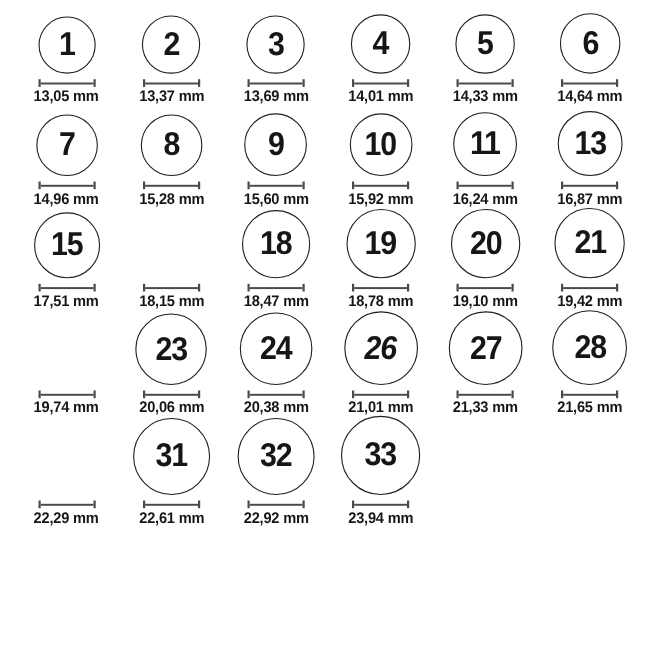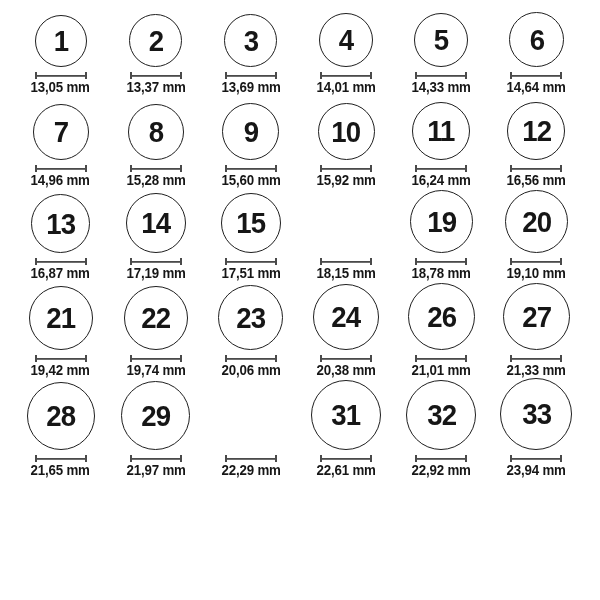--- a/index.html
+++ b/index.html
@@ -152,58 +152,51 @@
   </div>
 
   <div class="cell">
     <div class="circle" style="width: 58px; height: 58px;">
       <span class="num">11</span>
     </div>
     <div class="dimline"></div>
     <span class="lbl">16,24 mm</span>
   </div>
 
-  <div class="cell">
-    <div class="circle" style="width: 58px; height: 58px;">
-      <span class="num">12</span>
-    </div>
-    <div class="dimline"></div>
-    <span class="lbl">16,56 mm</span>
-  </div>
 
   <div class="cell">
     <div class="circle" style="width: 59px; height: 59px;">
       <span class="num">13</span>
     </div>
     <div class="dimline"></div>
     <span class="lbl">16,87 mm</span>
   </div>
 
-  <div class="cell">
-    <div class="circle" style="width: 60px; height: 60px;">
-      <span class="num">14</span>
-    </div>
-    <div class="dimline"></div>
-    <span class="lbl">17,19 mm</span>
-  </div>
 
   <div class="cell">
     <div class="circle" style="width: 60px; height: 60px;">
       <span class="num">15</span>
     </div>
     <div class="dimline"></div>
     <span class="lbl">17,51 mm</span>
   </div>
 
 
   <div class="cell">
     <div class="dimline"></div>
     <span class="lbl">18,15 mm</span>
   </div>
 
+  <div class="cell">
+    <div class="circle" style="width: 62px; height: 62px;">
+      <span class="num">18</span>
+    </div>
+    <div class="dimline"></div>
+    <span class="lbl">18,47 mm</span>
+  </div>
 
   <div class="cell">
     <div class="circle" style="width: 63px; height: 63px;">
       <span class="num">19</span>
     </div>
     <div class="dimline"></div>
     <span class="lbl">18,78 mm</span>
   </div>
 
   <div class="cell">
@@ -216,23 +209,20 @@
 
   <div class="cell">
     <div class="circle" style="width: 64px; height: 64px;">
       <span class="num">21</span>
     </div>
     <div class="dimline"></div>
     <span class="lbl">19,42 mm</span>
   </div>
 
   <div class="cell">
-    <div class="circle" style="width: 64px; height: 64px;">
-      <span class="num">22</span>
-    </div>
     <div class="dimline"></div>
     <span class="lbl">19,74 mm</span>
   </div>
 
   <div class="cell">
     <div class="circle" style="width: 65px; height: 65px;">
       <span class="num">23</span>
     </div>
     <div class="dimline"></div>
     <span class="lbl">20,06 mm</span>
@@ -241,21 +231,21 @@
   <div class="cell">
     <div class="circle" style="width: 66px; height: 66px; text-align: center;">
       <span class="num">24</span>
     </div>
     <div class="dimline"></div>
     <span class="lbl">20,38 mm</span>
   </div>
 
 
   <div class="cell">
-    <div class="circle" style="width: 67px; height: 67px;">
+    <div class="circle" style="width: 67px; height: 67px; font-style: italic;">
       <span class="num">26</span>
     </div>
     <div class="dimline"></div>
     <span class="lbl">21,01 mm</span>
   </div>
 
   <div class="cell">
     <div class="circle" style="width: 67px; height: 67px;">
       <span class="num">27</span>
     </div>
@@ -264,27 +254,20 @@
   </div>
 
   <div class="cell">
     <div class="circle" style="width: 68px; height: 68px;">
       <span class="num">28</span>
     </div>
     <div class="dimline"></div>
     <span class="lbl">21,65 mm</span>
   </div>
 
-  <div class="cell">
-    <div class="circle" style="width: 69px; height: 69px;">
-      <span class="num">29</span>
-    </div>
-    <div class="dimline"></div>
-    <span class="lbl">21,97 mm</span>
-  </div>
 
   <div class="cell">
     <div class="dimline"></div>
     <span class="lbl">22,29 mm</span>
   </div>
 
   <div class="cell">
     <div class="circle" style="width: 70px; height: 70px;">
       <span class="num">31</span>
     </div>

